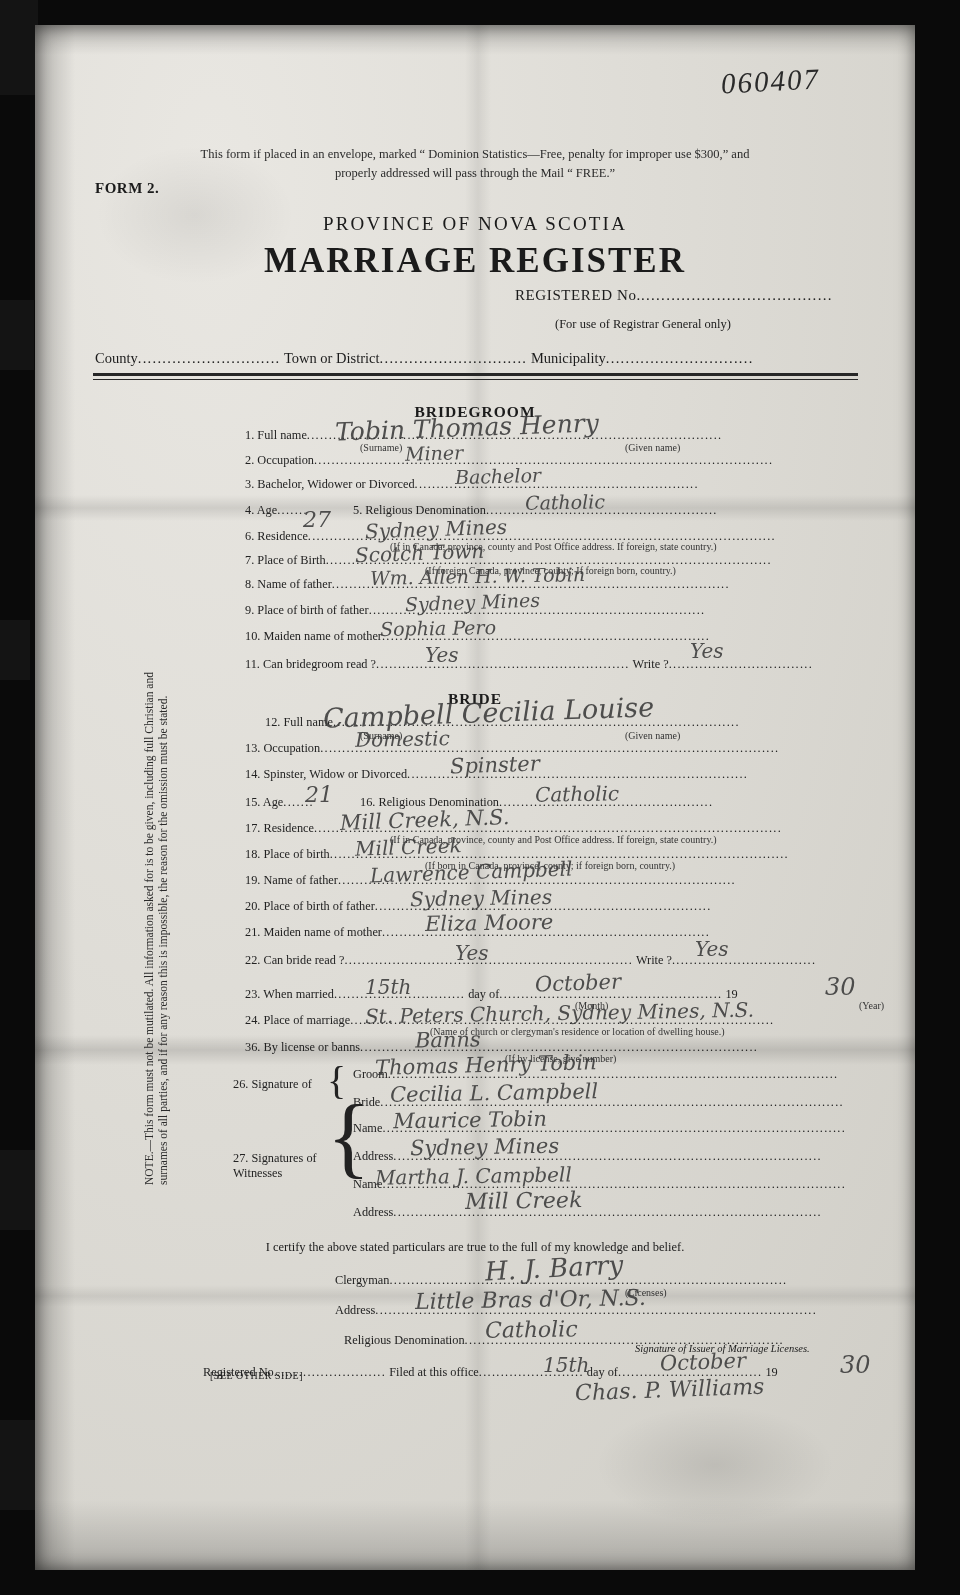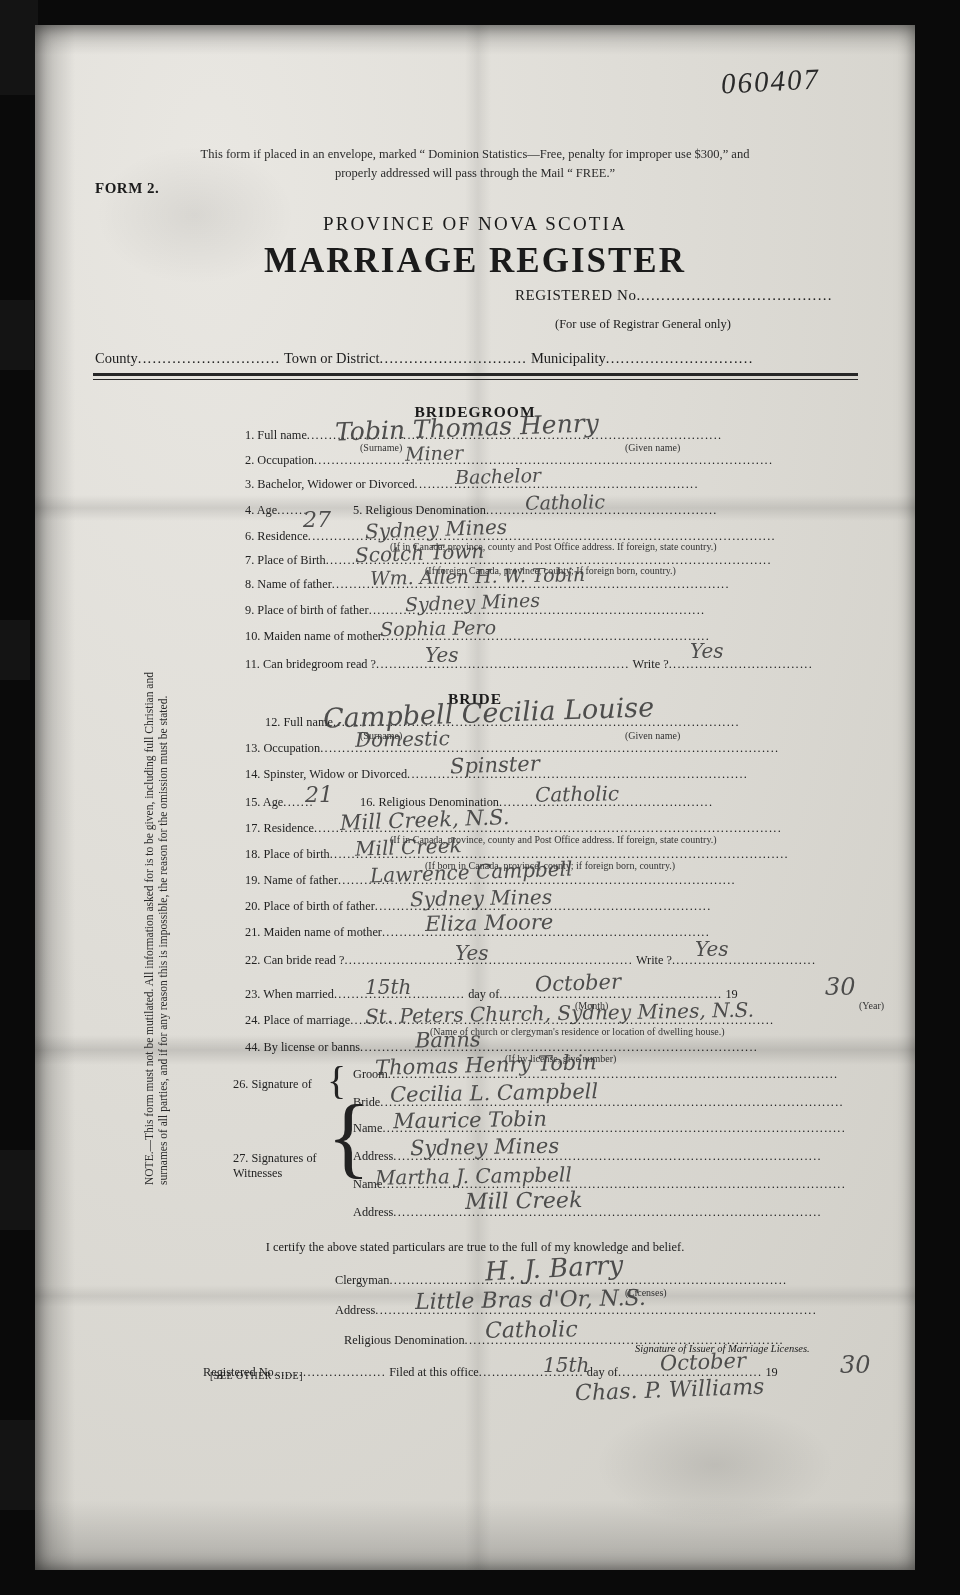--- a/index.html
+++ b/index.html
@@ -298,21 +298,21 @@
     <div class="sub" style="left:824px;top:975px;">(Year)</div>
 
     <div class="row" style="left:210px;top:988px;">
       <span>24.</span>
       <span>Place of marriage</span><span class="dots">.................................................................................................</span>
     </div>
     <div class="hand" style="left:330px;top:976px;font-size:20px;transform:rotate(-1deg);">St. Peters Church, Sydney Mines, N.S.</div>
     <div class="sub" style="left:395px;top:1001px;">(Name of church or clergyman's residence or location of dwelling house.)</div>
 
     <div class="row" style="left:210px;top:1015px;">
-      <span>44.</span>
+      <span>36.</span>
       <span>By license or banns</span><span class="dots">...........................................................................................</span>
     </div>
     <div class="hand" style="left:380px;top:1003px;font-size:21px;transform:rotate(-1deg);">Banns</div>
     <div class="sub" style="left:470px;top:1028px;">(If by license, give number)</div>
 
     <div class="row" style="left:198px;top:1052px;">26.  Signature of</div>
     <div class="brace" style="left:292px;top:1032px;">{</div>
     <div class="row" style="left:318px;top:1042px;">
       <span>Groom</span><span class="dots">.......................................................................................................</span>
     </div>

